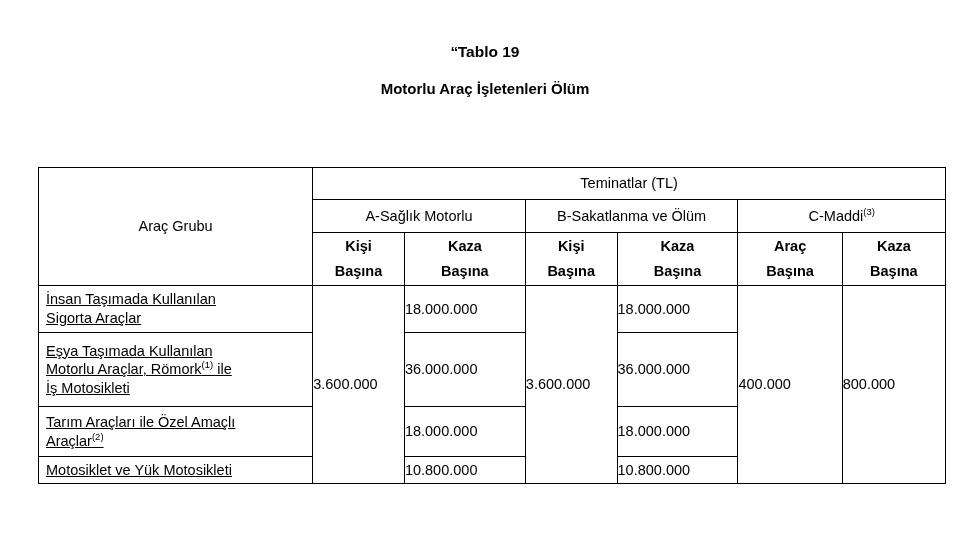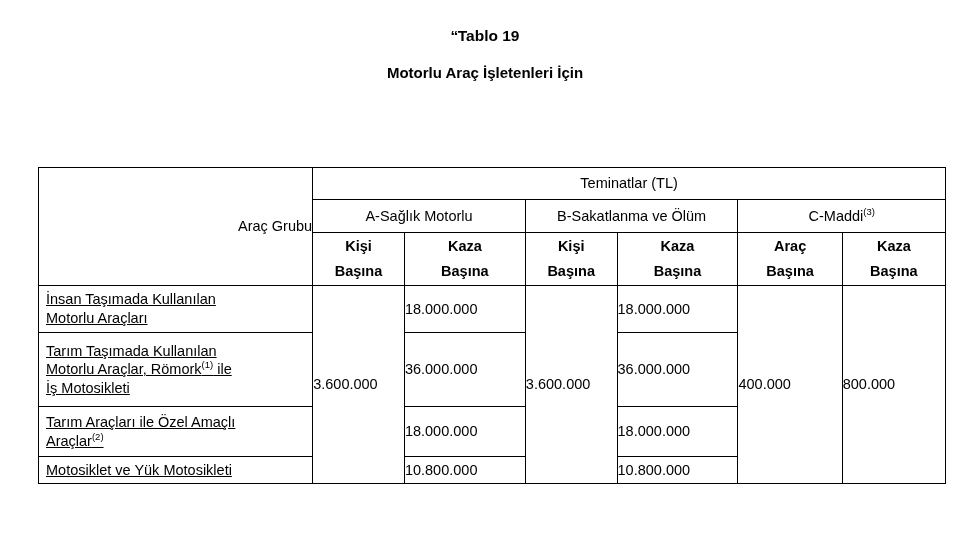--- a/index.html
+++ b/index.html
@@ -17,21 +17,21 @@
 
   .page {
     position: relative;
     width: 970px;
     height: 556px;
     box-sizing: border-box;
   }
 
   
   .titles {
-    padding-top: 28px;
+    padding-top: 44px;
     text-align: center;
   }
   .title-line {
     font-weight: bold;
     color: #000;
     line-height: 1.0;
   }
   .title-main {
     font-size: 15.5px;
     margin-bottom: 21px;
@@ -71,21 +71,21 @@
   }
   .ctr { text-align: center; }
   .lft { text-align: left; padding-left: 7px !important; padding-right: 4px !important; }
 
   
   .h-group { height: 31px; }
   .h-sub   { height: 32px; }
   .h-unit  { height: 52px; }
 
   .arac-grubu {
-    text-align: right;
+    text-align: center;
     vertical-align: middle;
   }
 
   
   .r1 { height: 47px; }
   .r2 { height: 74px; }
   .r3 { height: 50px; }
   .r4 { height: 27px; }
 
   .num { }
@@ -106,21 +106,21 @@
   }
   .unit-two-line span.l1 { margin-bottom: 6px; }
 </style>
 </head>
 <body>
 
 <div class="page">
 
   <div class="titles">
     <div class="title-line title-main"><span class="quote">“</span><span>Tablo 19</span></div>
-    <div class="title-line title-sub1">Motorlu Araç İşletenleri İçin</div>
+    <div class="title-line title-sub1">Motorlu Araç İşletenleri Ölüm</div>
   </div>
 
   <div class="table-wrap">
     <table class="tbl">
       <colgroup>
         <col style="width:263px">
         <col style="width:88px">
         <col style="width:116px">
         <col style="width:88px">
         <col style="width:116px">
@@ -175,33 +175,33 @@
             <span class="unit-two-line">
               <span class="l1">Kaza</span>
               <span>Başına</span>
             </span>
           </td>
         </tr>
 
         <tr class="r1">
           <td class="lft rowlabel">
             <span>İnsan Taşımada Kullanılan</span><br>
-            <span>Motorlu Araçları</span>
+            <span>Sigorta Araçlar</span>
           </td>
           <td rowspan="4" class="num">3.600.000</td>
           <td class="num">18.000.000</td>
           <td rowspan="4" class="num">3.600.000</td>
           <td class="num">18.000.000</td>
           <td rowspan="4" class="num">400.000</td>
           <td rowspan="4" class="num">800.000</td>
         </tr>
 
         <tr class="r2">
           <td class="lft rowlabel">
-            <span>Tarım Taşımada Kullanılan</span><br><span>Motorlu Araçlar, Römork</span><sup>(1)</sup><span> ile</span><br><span>İş Motosikleti</span>
+            <span>Eşya Taşımada Kullanılan</span><br><span>Motorlu Araçlar, Römork</span><sup>(1)</sup><span> ile</span><br><span>İş Motosikleti</span>
           </td>
           <td class="num">36.000.000</td>
           <td class="num">36.000.000</td>
         </tr>
 
         <tr class="r3">
           <td class="lft rowlabel">
             <span>Tarım Araçları ile Özel Amaçlı</span><br><span>Araçlar</span><sup>(2)</sup>
           </td>
           <td class="num">18.000.000</td>

